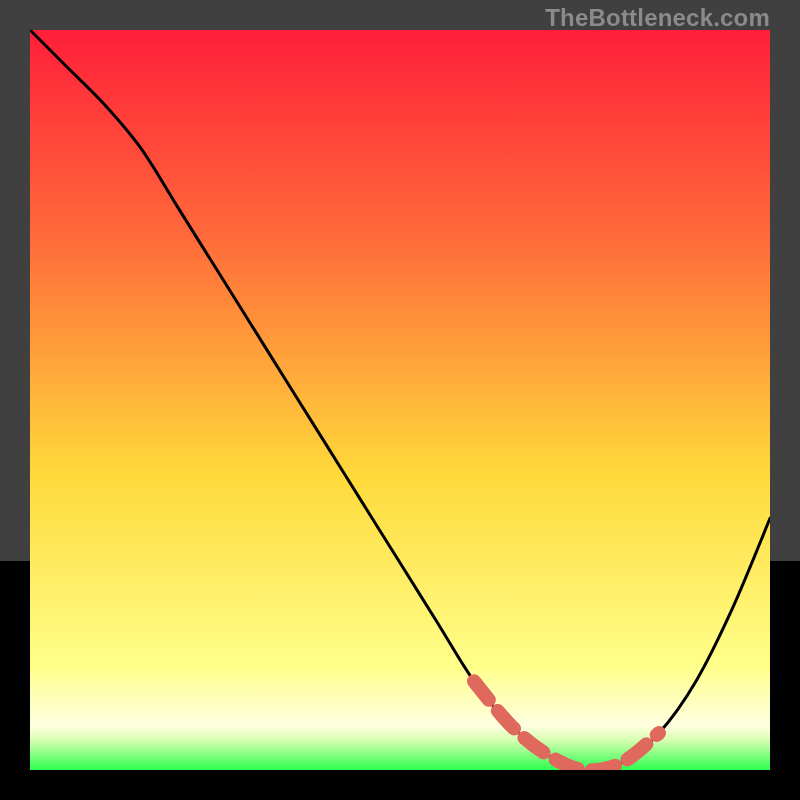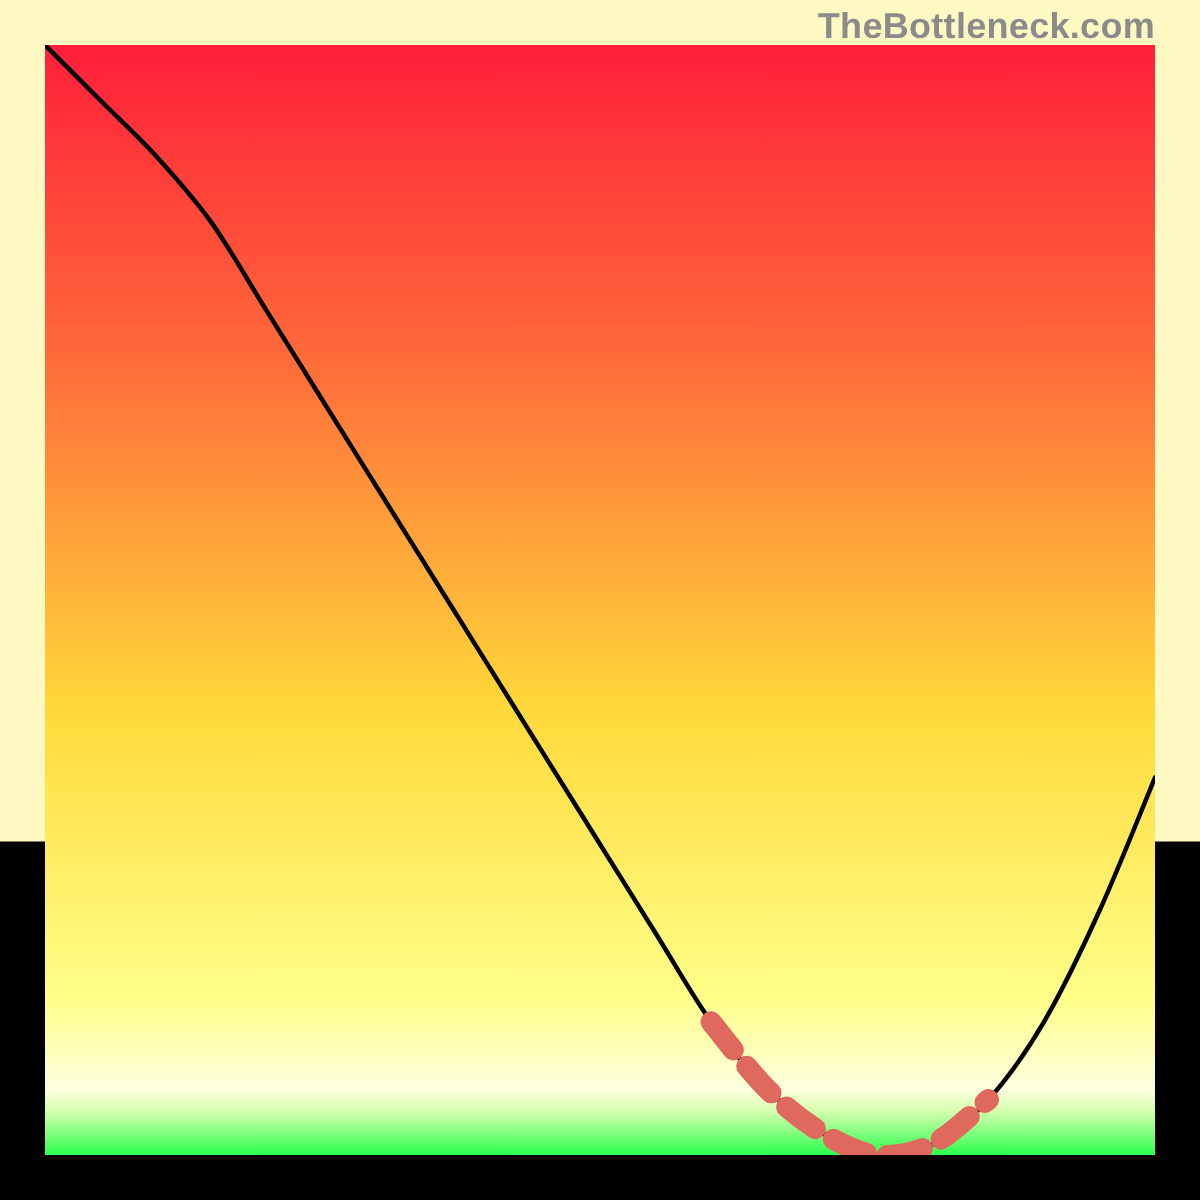--- a/index.html
+++ b/index.html
@@ -9,21 +9,21 @@
     height: 800px;
     background: #000;
     overflow: hidden;
   }
   .frame {
     position: absolute;
     left: 0;
     top: 0;
     width: 800px;
     height: 561px;
-    background: #fef9c3;
+    background: #404040;
   }
   .plot-area {
     position: absolute;
     left: 30px;
     top: 30px;
     width: 740px;
     height: 740px;
     overflow: hidden;
   }
   .watermark {

